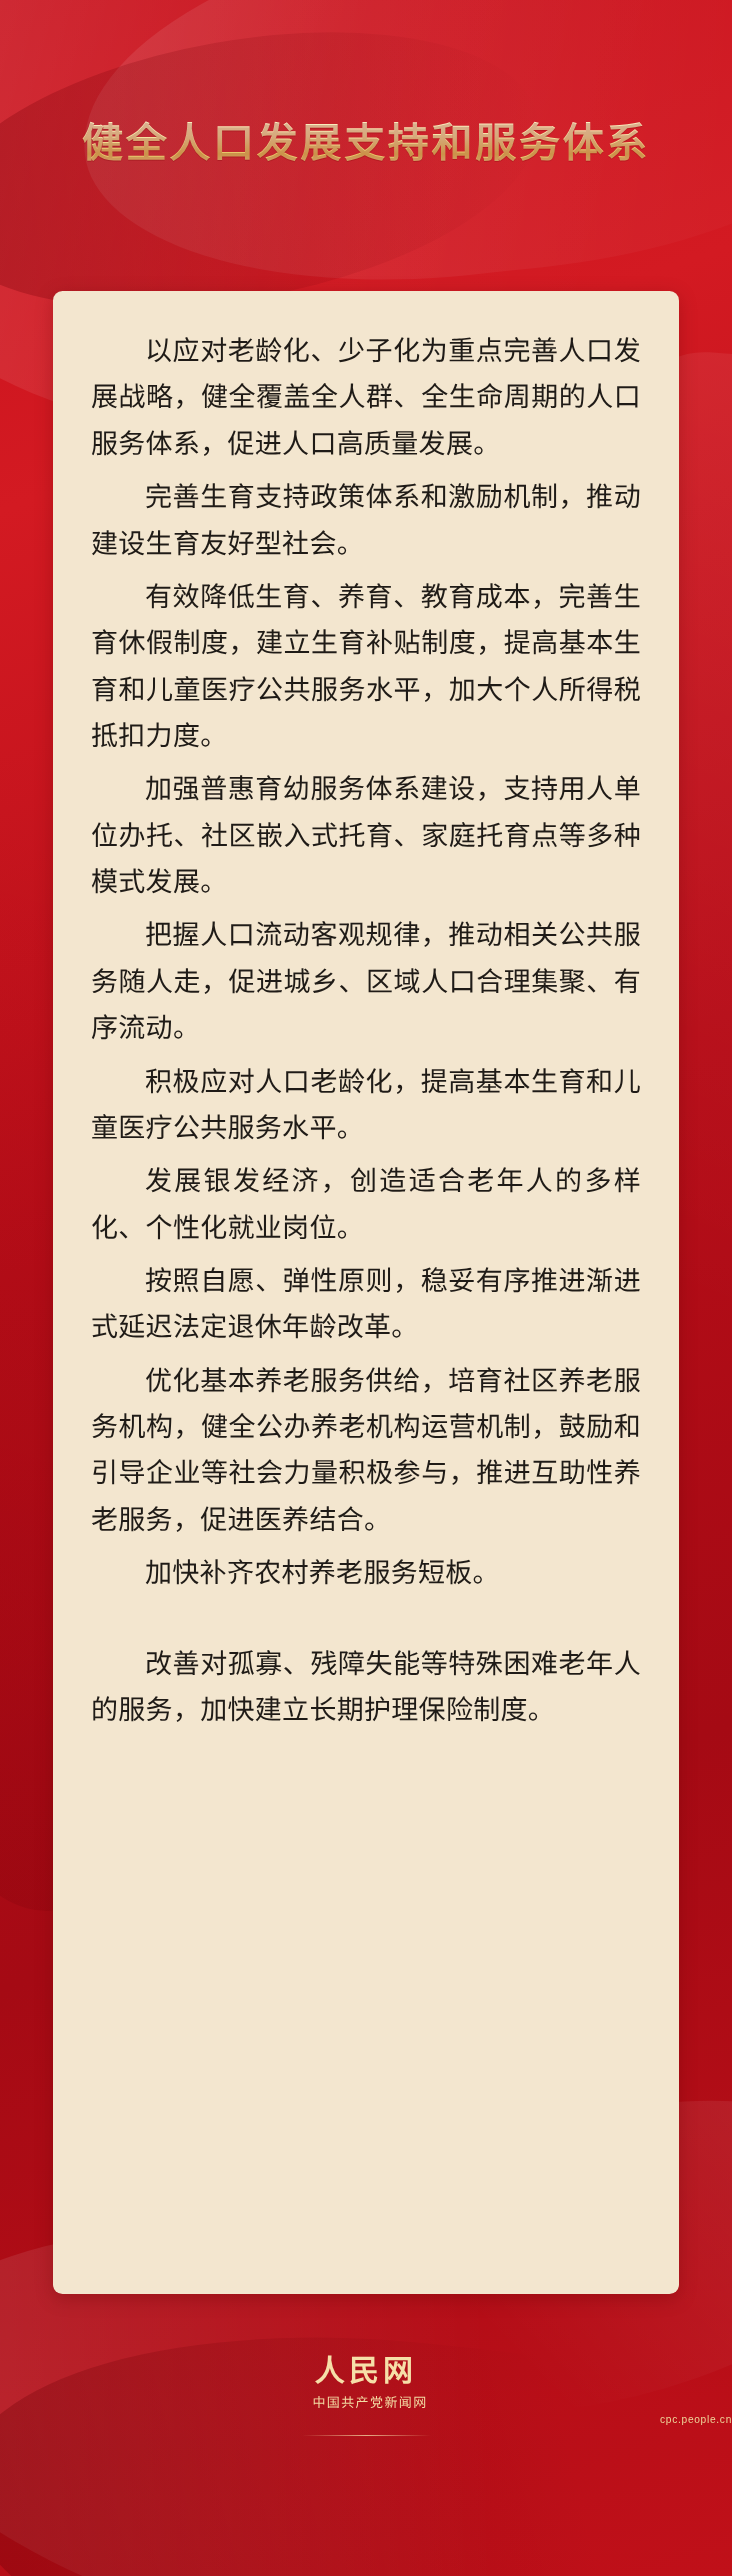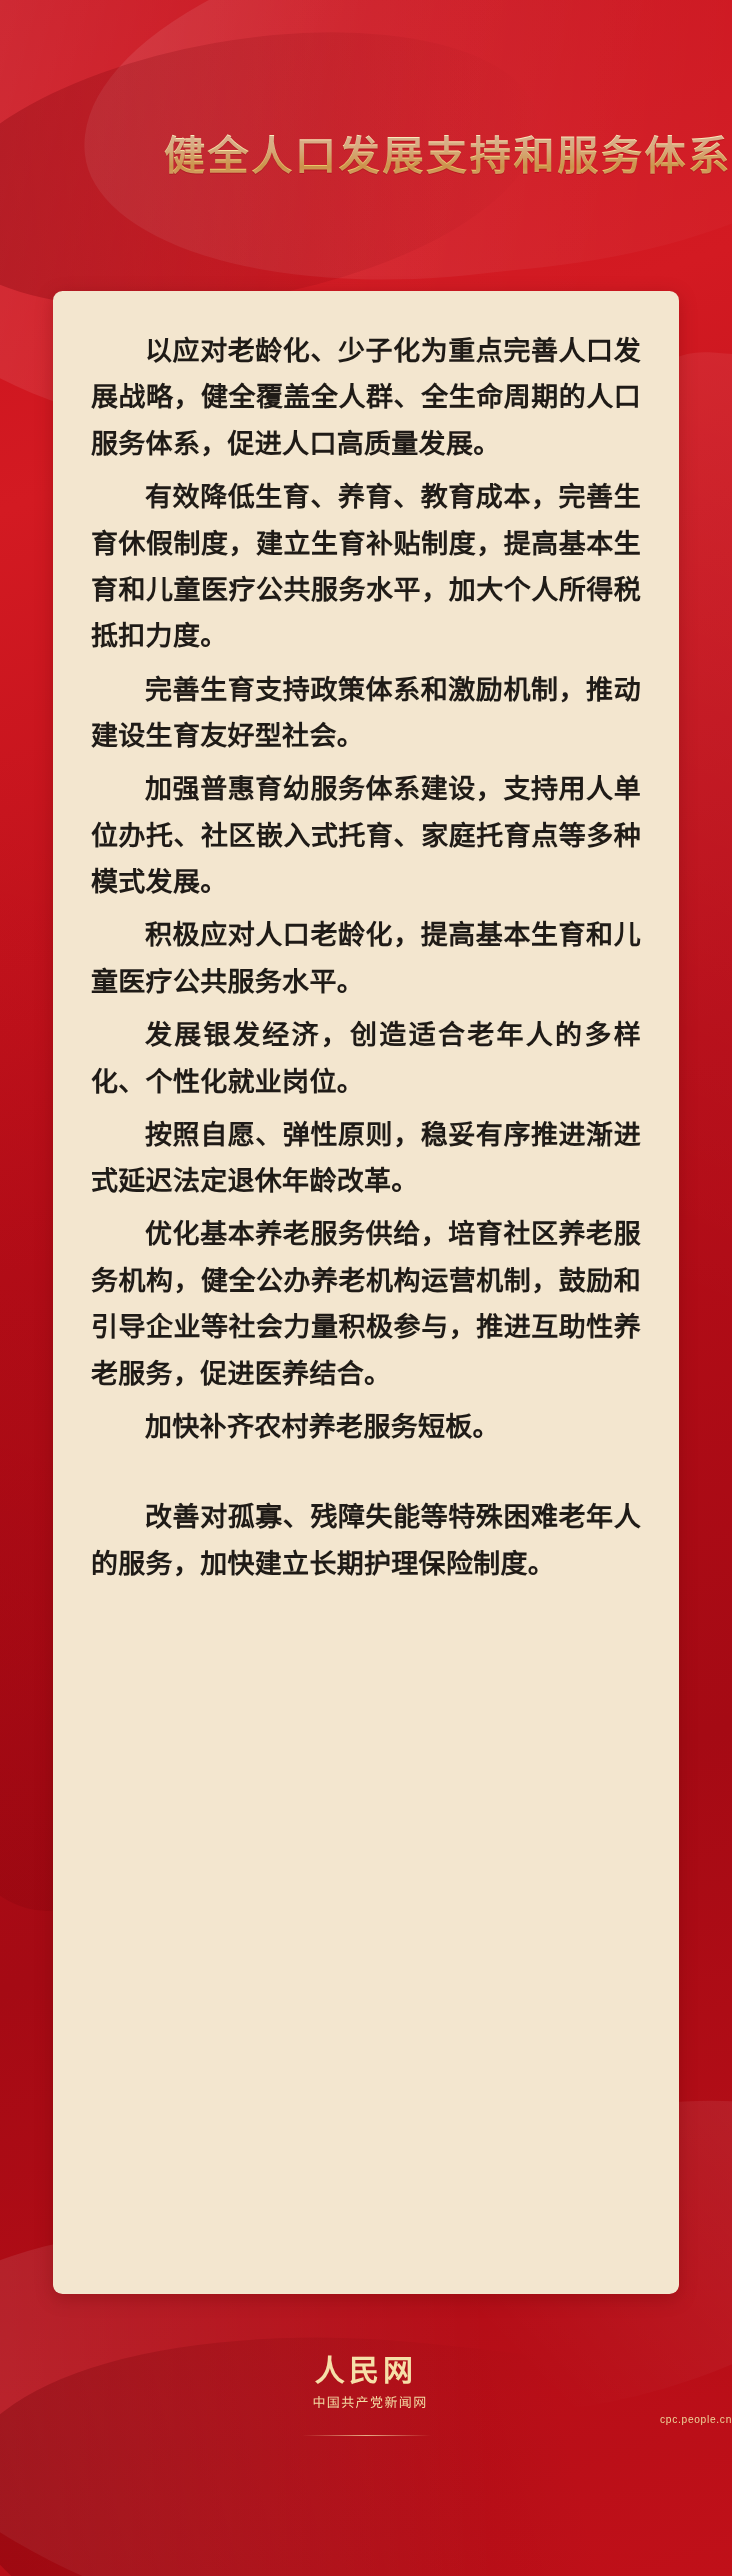--- a/index.html
+++ b/index.html
@@ -75,24 +75,24 @@
     top: 285px; left: -230px;
     width: 475px; height: 1627px;
     background: linear-gradient(20deg, rgba(120,0,8,0.22), rgba(160,8,16,0) 70%);
     transform: rotate(-3deg);
     border-radius: 50%;
   }
 
   
   .title-wrap {
     position: absolute;
-    top: 95px;
+    top: 82px;
     left: 0;
     width: 732px;
-    text-align: right;
+    text-align: center;
   }
   .title {
     display: inline-block;
     font-family: "Liberation Sans", "DejaVu Sans", sans-serif;
     font-weight: bold;
     font-size: 41px;
     letter-spacing: 2.7px;
     color: #fcefc8;
     background: linear-gradient(180deg, #fff6d9 0%, #f7e3a6 45%, #e8c462 75%, #f5e2a8 100%);
     -webkit-background-clip: text;
@@ -116,21 +116,21 @@
   }
   .para {
     font-family: "Liberation Serif", "DejaVu Serif", serif;
     font-size: 27px;
     line-height: 1.72;
     color: #1f1b17;
     text-indent: 2em;
     margin: 0 0 6.8px 0;
     text-align: justify;
     text-justify: inter-ideograph;
-    font-weight: 700;
+    font-weight: 400;
     letter-spacing: 0.3px;
   }
   .para:last-child { margin-bottom: 0; margin-top: 44px; }
 
   
   .footer {
     position: absolute;
     left: 0;
     bottom: 140px;
     width: 732px;
@@ -180,23 +180,24 @@
   <div class="ribbon rb6"></div>
   <div class="ribbon rb4"></div>
   <div class="ribbon rb5"></div>
 
   <div class="title-wrap">
     <h1 class="title">健全人口发展支持和服务体系</h1>
   </div>
 
   <div class="card">
     <p class="para">以应对老龄化、少子化为重点完善人口发展战略，健全覆盖全人群、全生命周期的人口服务体系，促进人口高质量发展。</p>
+    <p class="para">完善生育支持政策体系和激励机制，推动建设生育友好型社会。</p>
     <p class="para">有效降低生育、养育、教育成本，完善生育休假制度，建立生育补贴制度，提高基本生育和儿童医疗公共服务水平，加大个人所得税抵扣力度。</p>
-    <p class="para">完善生育支持政策体系和激励机制，推动建设生育友好型社会。</p>
     <p class="para">加强普惠育幼服务体系建设，支持用人单位办托、社区嵌入式托育、家庭托育点等多种模式发展。</p>
+    <p class="para">把握人口流动客观规律，推动相关公共服务随人走，促进城乡、区域人口合理集聚、有序流动。</p>
     <p class="para">积极应对人口老龄化，提高基本生育和儿童医疗公共服务水平。</p>
     <p class="para">发展银发经济，创造适合老年人的多样化、个性化就业岗位。</p>
     <p class="para">按照自愿、弹性原则，稳妥有序推进渐进式延迟法定退休年龄改革。</p>
     <p class="para">优化基本养老服务供给，培育社区养老服务机构，健全公办养老机构运营机制，鼓励和引导企业等社会力量积极参与，推进互助性养老服务，促进医养结合。</p>
     <p class="para">加快补齐农村养老服务短板。</p>
     <p class="para">改善对孤寡、残障失能等特殊困难老年人的服务，加快建立长期护理保险制度。</p>
   </div>
 
   <div class="footer">
     <div class="logo-cn">人民网</div>

